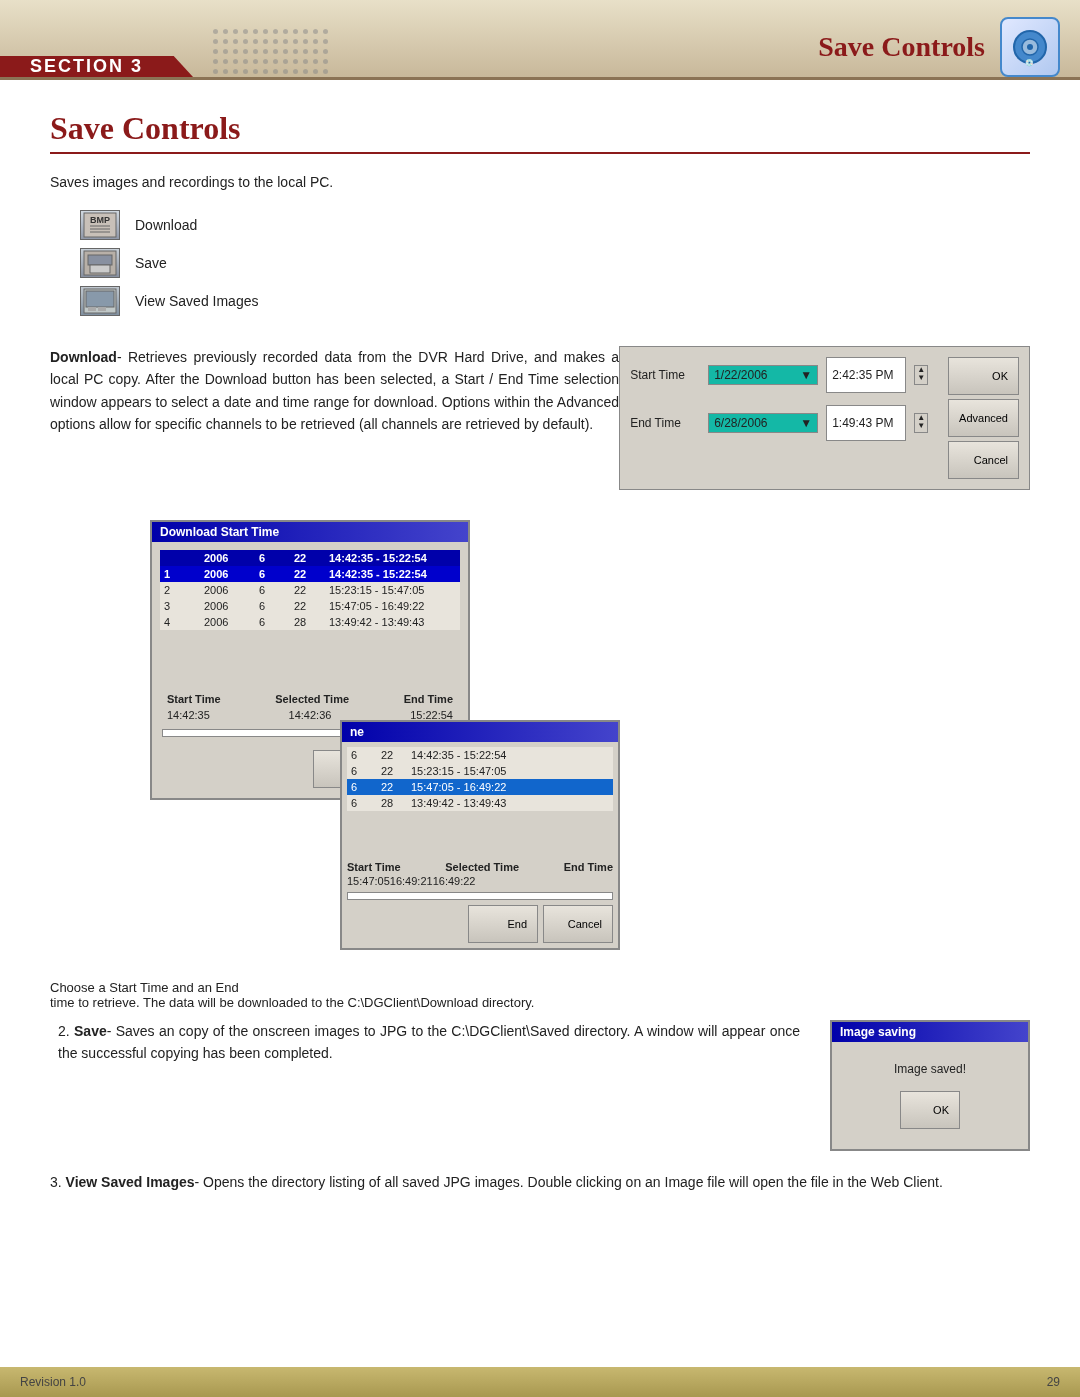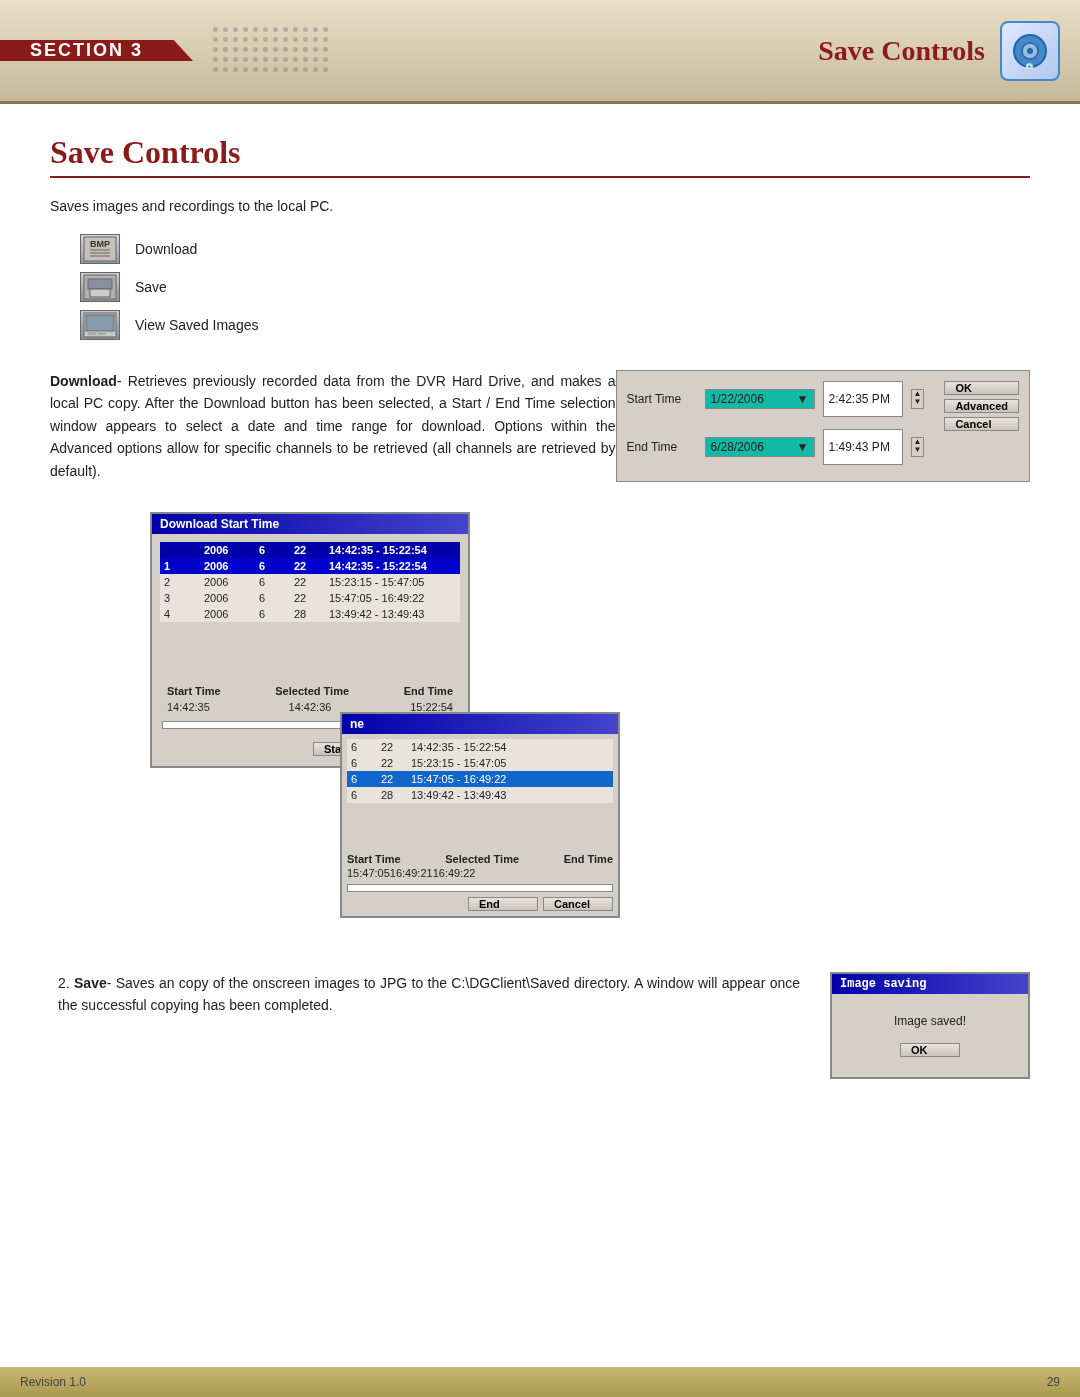--- a/index.html
+++ b/index.html
@@ -8,22 +8,22 @@
       font-size: 14px;
       background: #fff;
       width: 1080px;
       min-height: 1397px;
       color: #222;
     }
 
     
     .header {
       display: flex;
-      align-items: center;
-      height: 104px;
+      align-items: flex-end;
+      height: 80px;
       background: linear-gradient(to bottom, #e8e0c8, #c8b89a);
       border-bottom: 3px solid #8B7355;
       position: relative;
     }
     .header-section-tab {
       background: #8B1A1A;
       color: #fff;
       font-weight: bold;
       font-size: 18px;
       letter-spacing: 2px;
@@ -197,25 +197,24 @@
     .dialog-buttons {
       display: flex;
       flex-direction: column;
       gap: 4px;
       margin-left: 10px;
     }
     .dialog-btn {
       background: linear-gradient(to bottom, #e8e4dc, #c8c4bc);
       border: 1px solid #888;
       font-size: 11px;
-      padding: 0 10px;
+      padding: 12px 10px;
       cursor: pointer;
       min-width: 70px;
-      text-align: left;
-      font-weight: bold;
+      text-align: right;
     }
     .dialog-btn-advanced {
       background: linear-gradient(to bottom, #e8e4dc, #c8c4bc);
     }
     .dialog-fields-group {
       display: flex;
       flex-direction: column;
       gap: 6px;
     }
     .download-footer {
@@ -273,21 +272,20 @@
       background: #d4d0c8;
       width: 200px;
       font-size: 12px;
     }
     .image-saving-title {
       background: linear-gradient(to right, #0000aa, #4444cc);
       color: #fff;
       padding: 3px 8px;
       font-size: 12px;
       font-weight: bold;
-      font-family: Liberation Mono, monospace;
     }
     .image-saving-body {
       padding: 20px;
       display: flex;
       flex-direction: column;
       align-items: center;
       gap: 15px;
     }
 
     
@@ -706,36 +704,43 @@
           <div class="overlay-progress"></div>
           <div class="overlay-actions">
             <button class="dialog-btn">End</button>
             <button class="dialog-btn">Cancel</button>
           </div>
         </div>
       </div>
     </div>
   </div>
 
+  <div class="caption-text">
+    <span>Choose a Start Time and an End</span><br>
+    <span>time to retrieve. The data will be downloaded to the C:\DGClient\Download directory.</span>
+  </div>
 
   <div class="section2-row">
     <div class="section-text">
       <p>2. <strong>Save</strong><span>- Saves an copy of the onscreen images to JPG to the C:\DGClient\Saved directory. A window will appear once the successful copying has been completed.</span></p>
     </div>
 
     <div>
       <div class="image-saving-dialog">
         <div class="image-saving-title">Image saving</div>
         <div class="image-saving-body">
           <span>Image saved!</span>
           <button class="dialog-btn" style="min-width:60px;">OK</button>
         </div>
       </div>
     </div>
   </div>
 
+  <div class="numbered-section">
+    <p>3. <strong>View Saved Images</strong><span>- Opens the directory listing of all saved JPG images. Double clicking on an Image file will open the file in the Web Client.</span></p>
+  </div>
 
 </div>
 
 <div class="footer">
   <span>Revision 1.0</span>
   <span>29</span>
 </div>
 
 </body></html>

